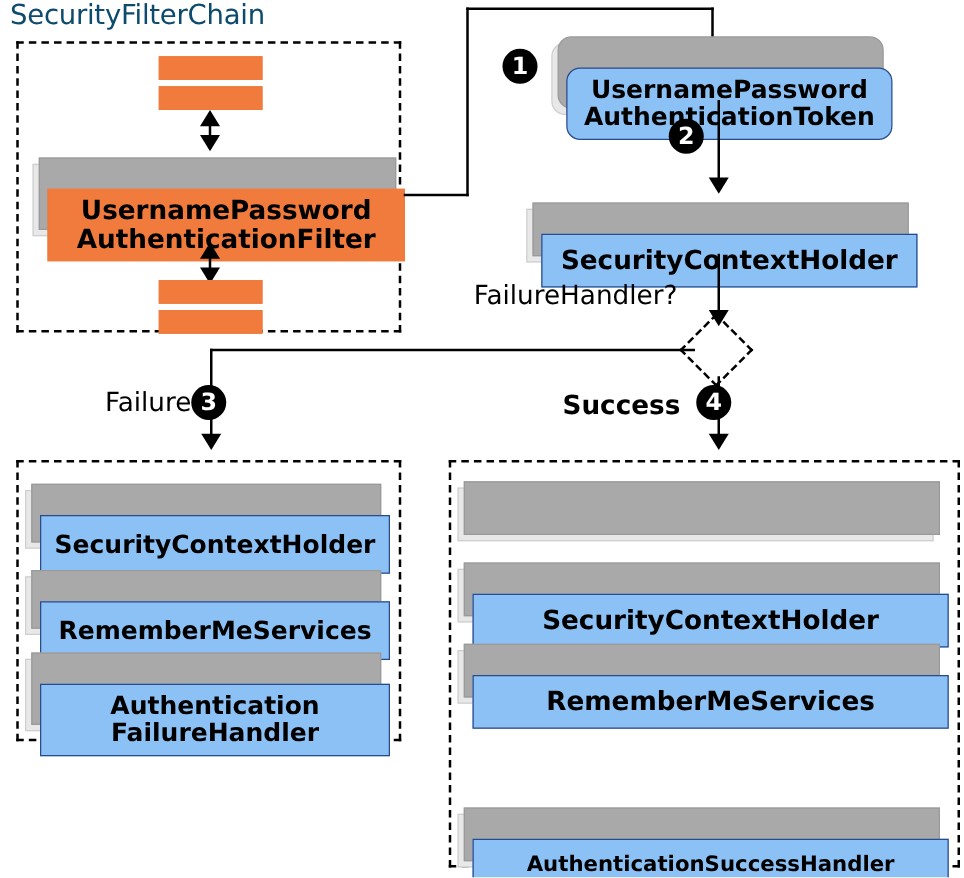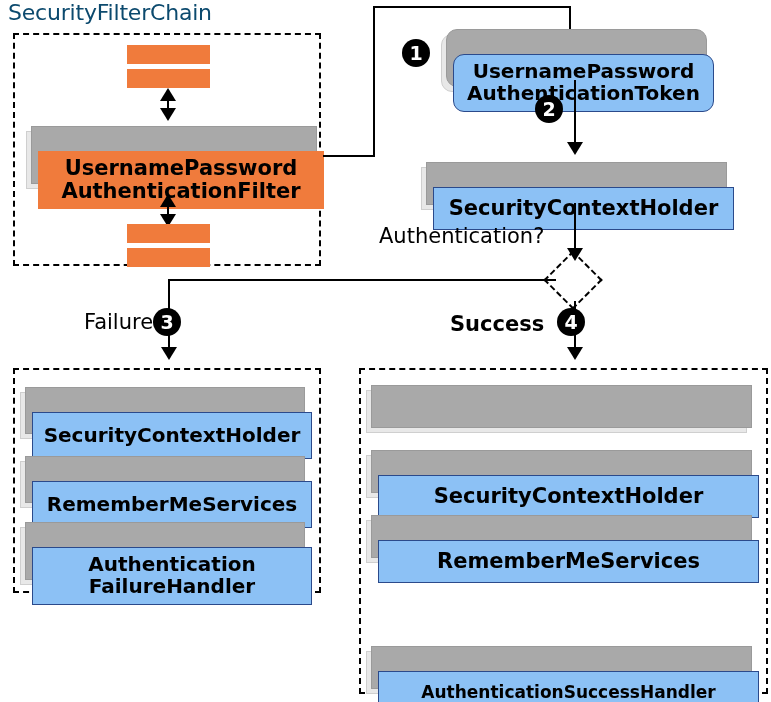--- a/index.html
+++ b/index.html
@@ -105,21 +105,21 @@
     <div class="lay back2" style="left:0px;top:12px;width:301px;height:43px;"></div>
     <div class="lay back1" style="left:5px;top:7px;width:301px;height:43px;"></div>
     <div class="lay front" style="left:12px;top:0px;width:301px;height:43px;">
       <div class="lbl" style="font-size:21px;">SecurityContextHolder</div>
     </div>
   </div>
 
   <div class="ln v" style="left:574px;top:203px;height:50px;"></div>
   <div class="arrow-d" style="left:567px;top:248px;"></div>
 
-  <div class="flabel" style="left:379px;top:224px;">Authentication?</div>
+  <div class="flabel" style="left:379px;top:224px;">FailureHandler?</div>
 
   <div class="diamond" style="left:552px;top:259px;width:42px;height:42px;"></div>
 
   <div class="ln h" style="left:168px;top:279px;width:388px;"></div>
   <div class="ln v" style="left:168px;top:279px;height:73px;"></div>
   <div class="arrow-d" style="left:161px;top:347px;"></div>
 
   <div class="flabel" style="left:84px;top:310px;">Failure</div>
   <div class="badge" style="left:153px;top:308px;">3</div>
 

